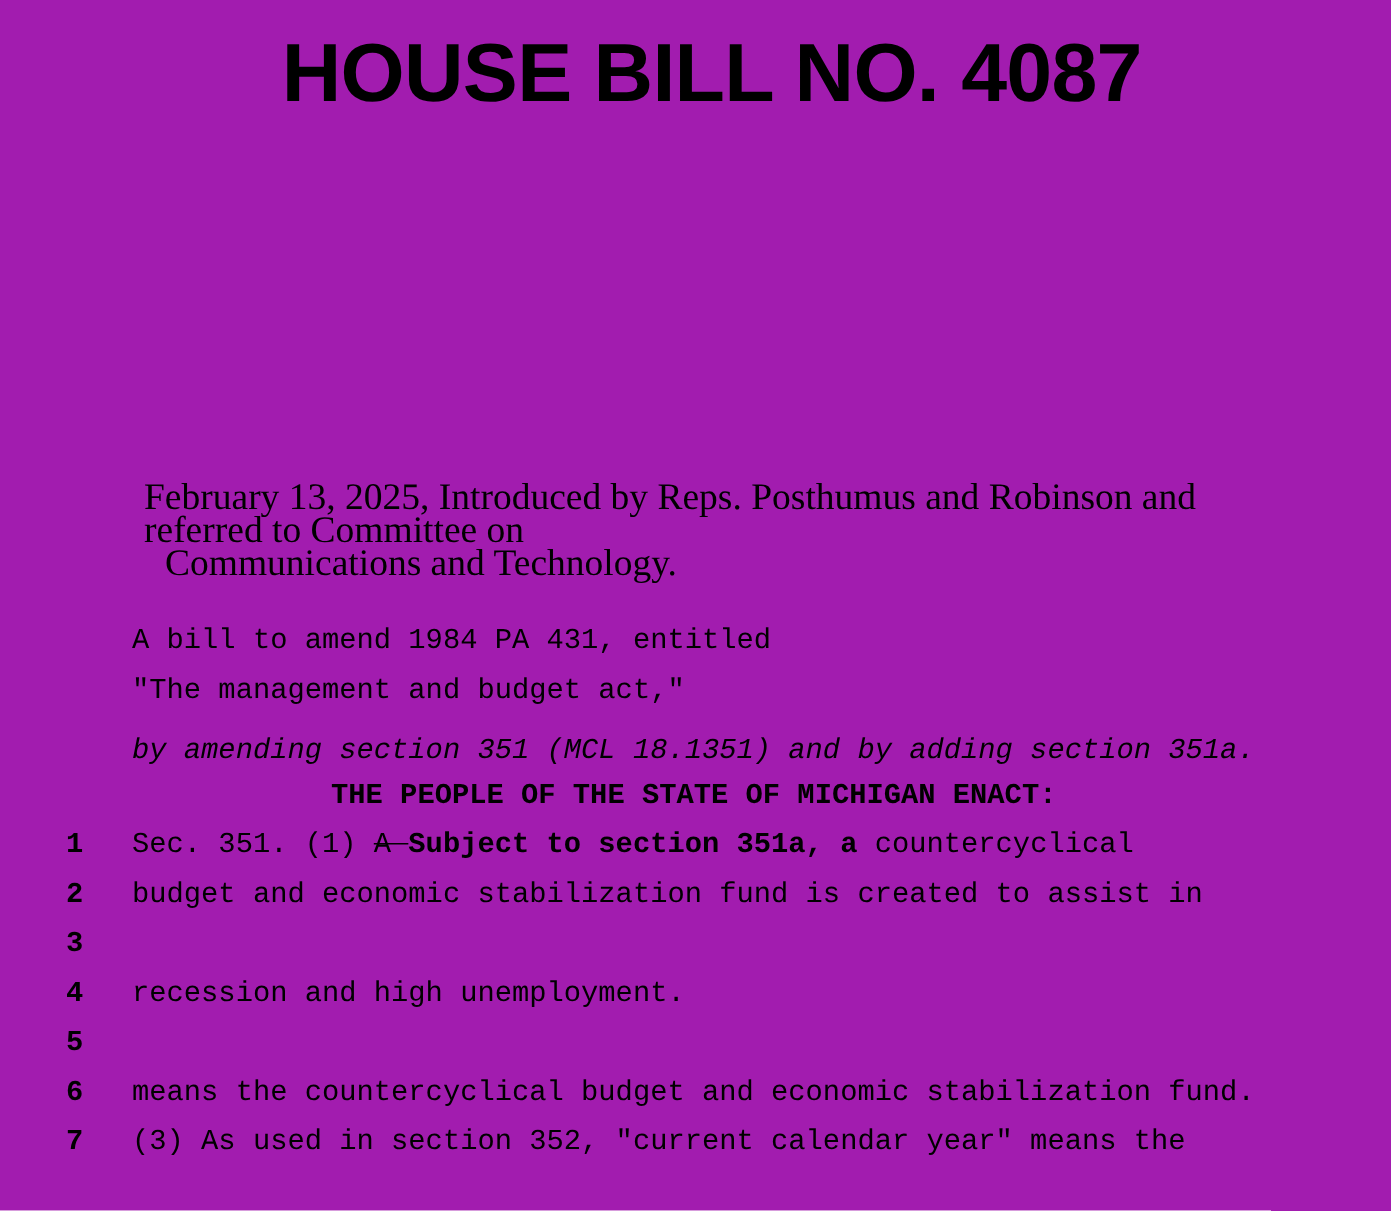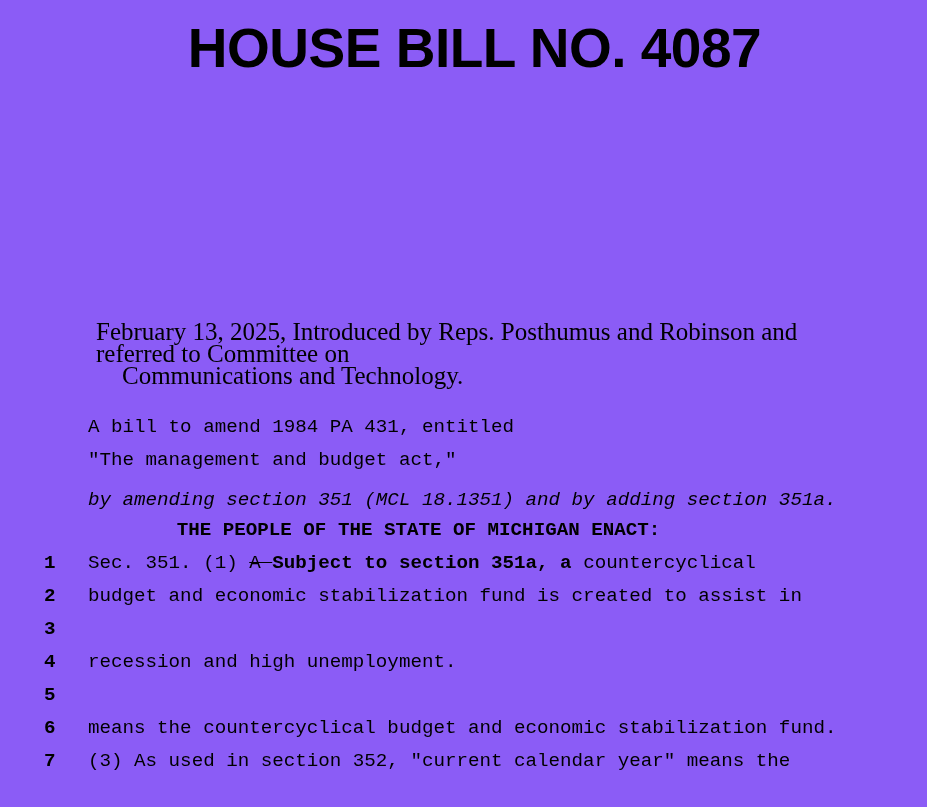--- a/index.html
+++ b/index.html
@@ -4,21 +4,21 @@
 <style>
   html, body {
     margin: 0;
     padding: 0;
     background: #ffffff;
   }
   #page {
     position: relative;
     width: 927px;
     height: 807px;
-    background: #8b5cf6;
+    background: #a21caf;
     color: #000000;
     overflow: hidden;
   }
   
   #title {
     position: absolute;
     top: 18px;
     left: 22px;
     right: 0;
     text-align: center;
@@ -35,21 +35,21 @@
     position: absolute;
     top: 321px;
     left: 96px;
     width: 770px;
     font-family: "Liberation Serif", serif;
     font-size: 25px;
     line-height: 22px;
     color: #000000;
   }
   #introduction .intro-line-2 {
-    margin-left: 26px;
+    margin-left: 14px;
   }
   
   #bill {
     position: absolute;
     top: 411px;
     left: 0;
     width: 927px;
     font-family: "Liberation Mono", monospace;
     font-size: 19.2px;
     line-height: 33px;
@@ -63,21 +63,21 @@
   }
   .bill-line.indent {
   }
   .bill-line.center {
     padding-left: 88px;
     width: 749px;
     text-align: center;
   }
   
   #bill .bill-line:nth-child(3) { margin-top: 7px; font-style: italic; }
-  #bill .bill-line:nth-child(4) { margin-top: -3px; padding-left: 44px; }
+  #bill .bill-line:nth-child(4) { margin-top: -3px; }
   .line-num {
     position: absolute;
     left: 44px;
     top: 0;
     font-weight: 700;
   }
   .seg-normal { font-weight: 400; }
   .seg-bold { font-weight: 700; }
   .seg-strike { font-weight: 400; text-decoration: line-through; }
 </style>

